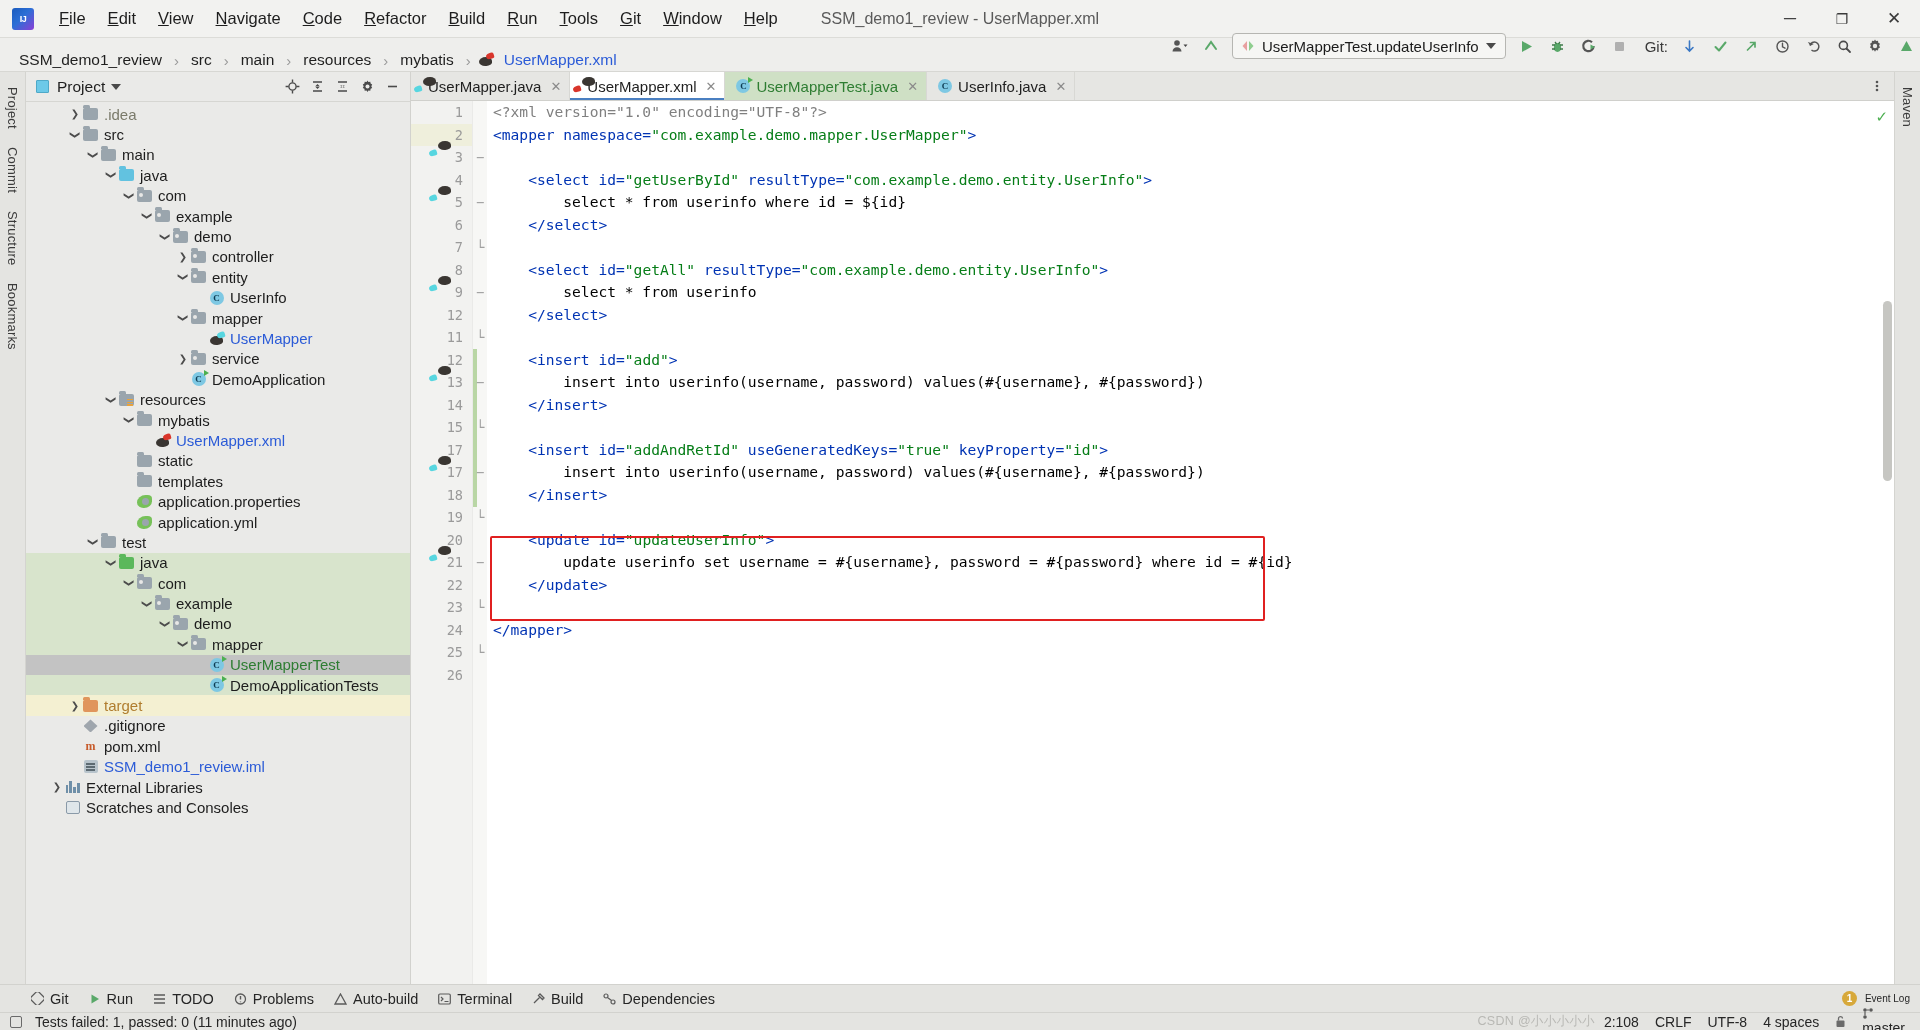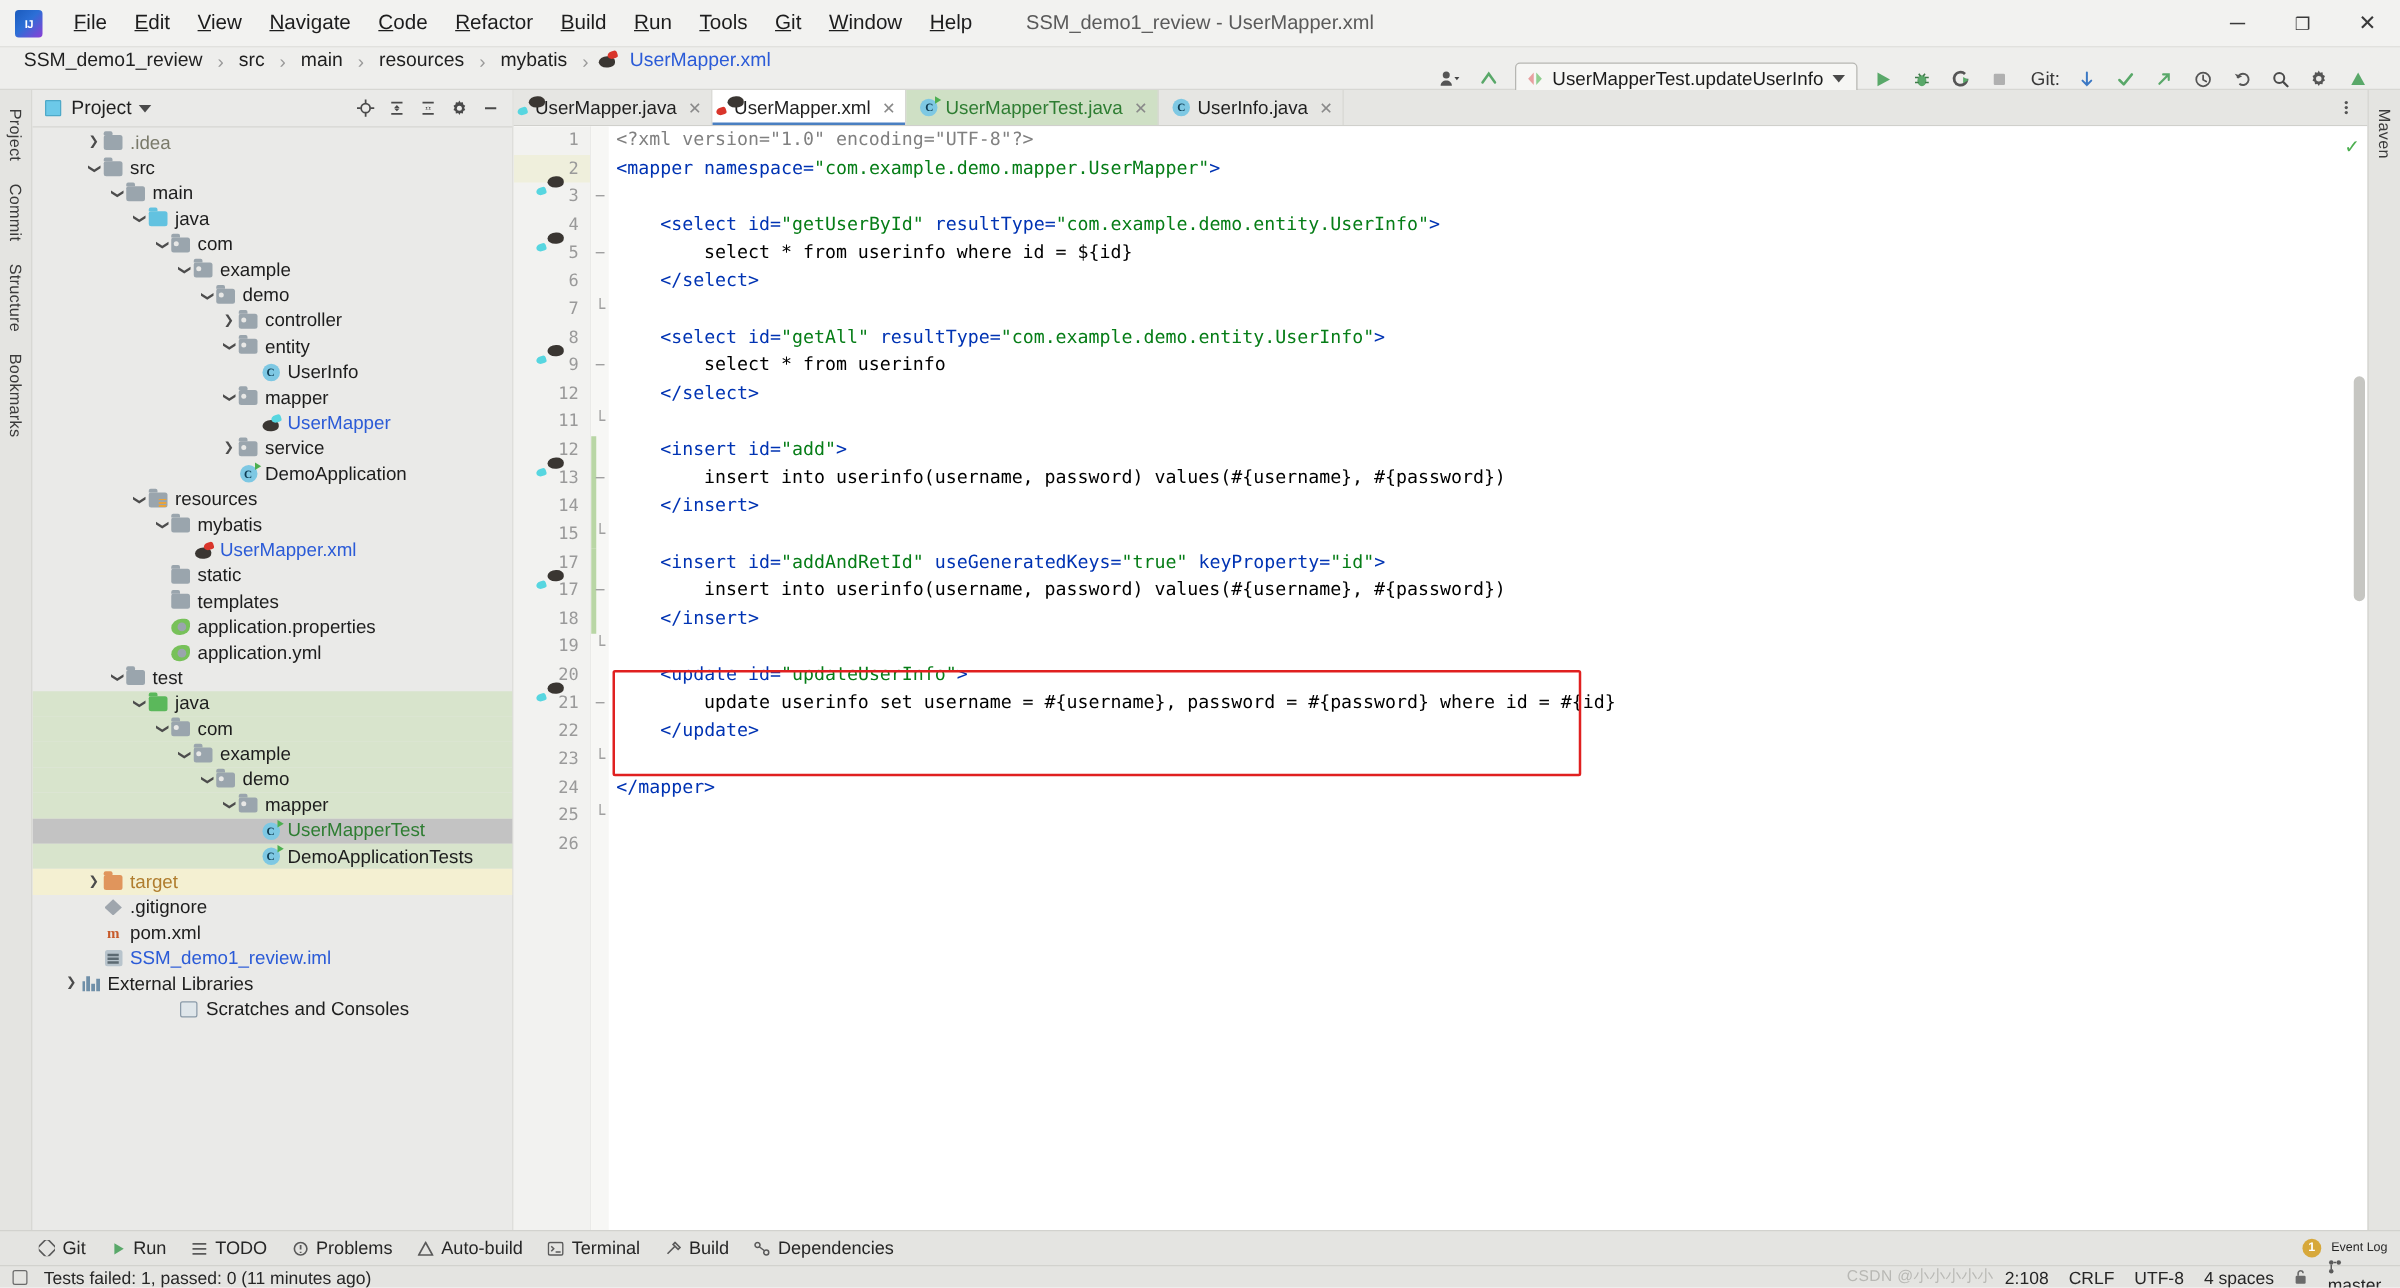--- a/index.html
+++ b/index.html
@@ -42,21 +42,21 @@
   }
   .win-buttons { margin-left: auto; display: flex; height: 38px; z-index: 3; }
   .win-btn {
     width: 52px; height: 38px; display: flex; align-items: center;
     justify-content: center; cursor: default;
   }
   .gl { font-size: 17px; color: #3a3a3a; line-height: 1; }
 
   
   .navbar {
-    height: 34px; display: flex; align-items: flex-start; padding: 0 20px 0 14px;
+    height: 34px; display: flex; align-items: flex-end; padding: 0 0 0 14px;
     background: #eeeeec; border-bottom: 1px solid #d7d7d3; flex: none;
     position: relative;
   }
   .crumb { display: flex; align-items: center; font-size: 15.5px; color: #1f1f1f; }
   .crumb .sep { color: #9a9a9a; margin: 0 7px; font-size: 15px; }
   .crumb .lnk { color: #2b5bd7; }
   .crumb .pill { padding: 2px 5px; border-radius: 3px; }
   .nav-right { margin-left: auto; display: flex; align-items: center; gap: 3px; }
   .tb-btn {
     width: 28px; height: 26px; display: flex; align-items: center;
@@ -701,21 +701,21 @@
             <span class="ico">
               <span class="libs">
                 <i></i>
                 <i></i>
                 <i></i>
                 <i></i>
               </span>
             </span>
             <span class="lbl">External Libraries</span>
           </div>
-          <div class="row" style="padding-left: 24px; justify-content: center;">
+          <div class="row" style="padding-left: 24px;">
             <span class="arw none">·</span>
             <span class="ico">
               <span class="scratch"></span>
             </span>
             <span class="lbl">Scratches and Consoles</span>
           </div>
         </div>
     </div>
 
     <div class="editor-area">

